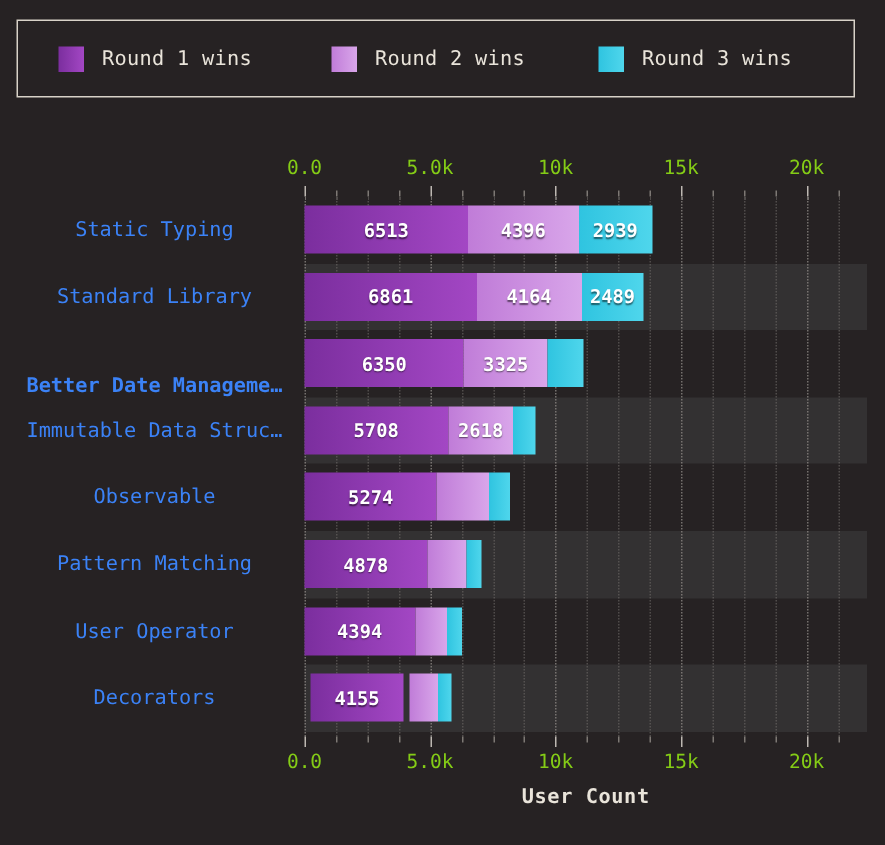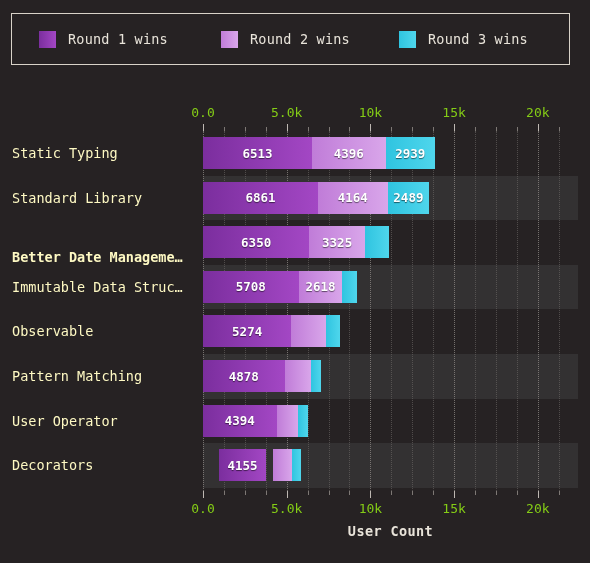--- a/index.html
+++ b/index.html
@@ -72,22 +72,22 @@
     font-weight: bold;
     text-shadow: 0 1px 1px rgba(0,0,0,.55);
     white-space: nowrap;
   }
 
   
   .cat-label {
     position: absolute;
     right: 0;
     width: 182px;
-    text-align: left;
-    color: #fef9c3;
+    text-align: center;
+    color: #3b82f6;
     font-size: 13.5px;
     white-space: nowrap;
     overflow: hidden;
   }
   .cat-wrap { position: absolute; left: 0; top: 131px; width: 194px; height: 360px; }
 
   
   .axis { position: absolute; left: 203px; width: 375px; height: 1px; }
   .tick {
     position: absolute;
@@ -223,21 +223,21 @@
         <div class="seg" style="left: 107.612px; width: 10.0446px; background: linear-gradient(90deg, rgb(47, 196, 224), rgb(79, 214, 236));"></div>
       </div>
       <div class="bar-row" style="top: 273.6px; width: 375px;">
         <div class="seg" style="left: 0px; width: 73.5603px; background: linear-gradient(90deg, rgb(123, 46, 158), rgb(163, 71, 196));">
           <span class="seg-label">4394</span>
         </div>
         <div class="seg" style="left: 73.5603px; width: 21.7634px; background: linear-gradient(90deg, rgb(192, 124, 216), rgb(217, 166, 234));"></div>
         <div class="seg" style="left: 95.3237px; width: 9.20759px; background: linear-gradient(90deg, rgb(47, 196, 224), rgb(79, 214, 236));"></div>
       </div>
       <div class="bar-row" style="top: 318.2px; width: 375px;">
-        <div class="seg" style="left: 16px; width: 47px; background: linear-gradient(90deg, rgb(123, 46, 158), rgb(163, 71, 196));">
+        <div class="seg" style="left: 4px; width: 62px; background: linear-gradient(90deg, rgb(123, 46, 158), rgb(163, 71, 196));">
           <span class="seg-label">4155</span>
         </div>
         <div class="seg" style="left: 69.5592px; width: 19.7545px; background: linear-gradient(90deg, rgb(192, 124, 216), rgb(217, 166, 234));"></div>
         <div class="seg" style="left: 89.3136px; width: 8.37054px; background: linear-gradient(90deg, rgb(47, 196, 224), rgb(79, 214, 236));"></div>
       </div>
     </div>
 
   <div class="axis" id="axis-top" style="top: 131px;">
       <div class="tick" style="left: 0px; top: -7px;"></div>
       <div class="ticklabel" style="left: 0px; top: -26px;">0.0</div>

